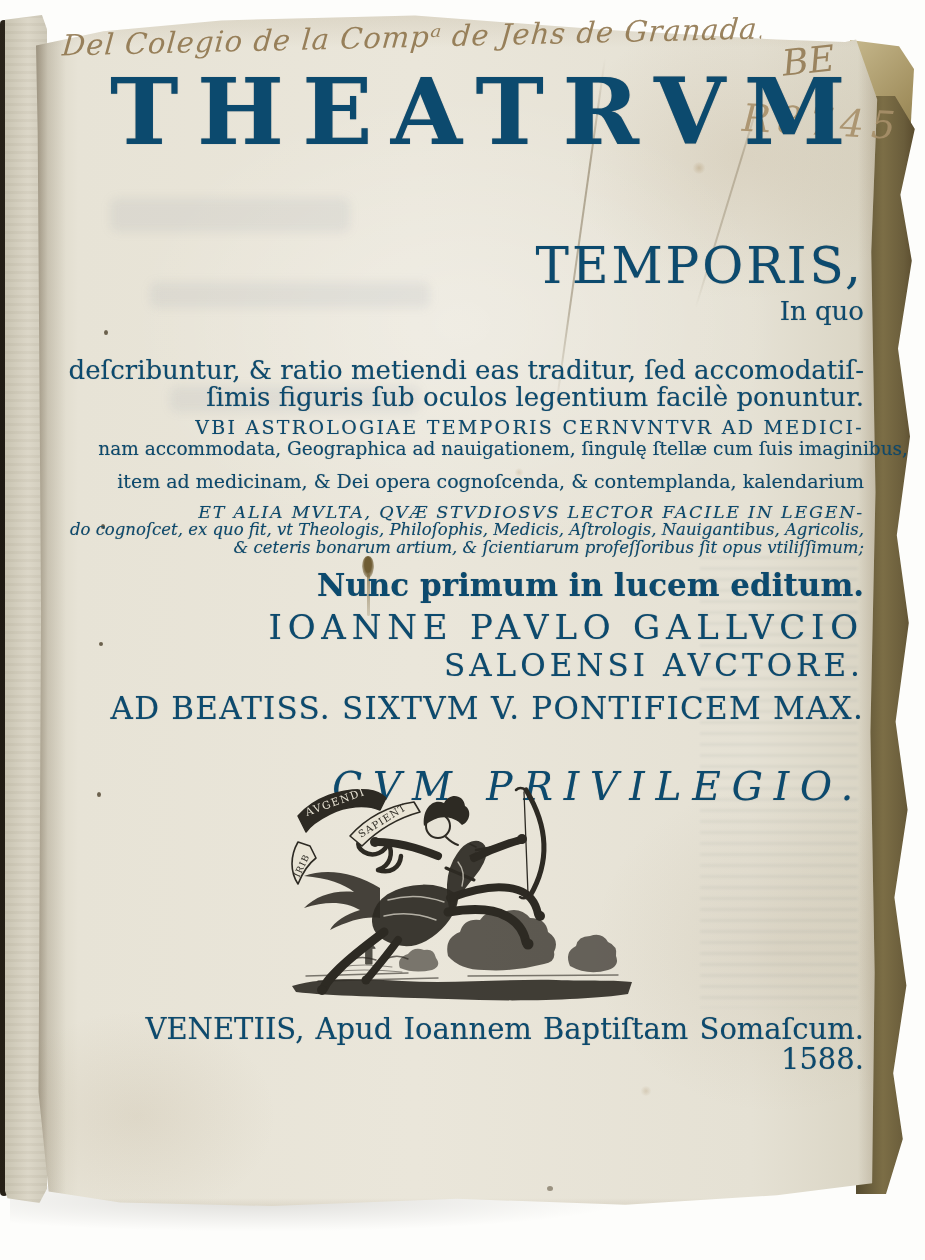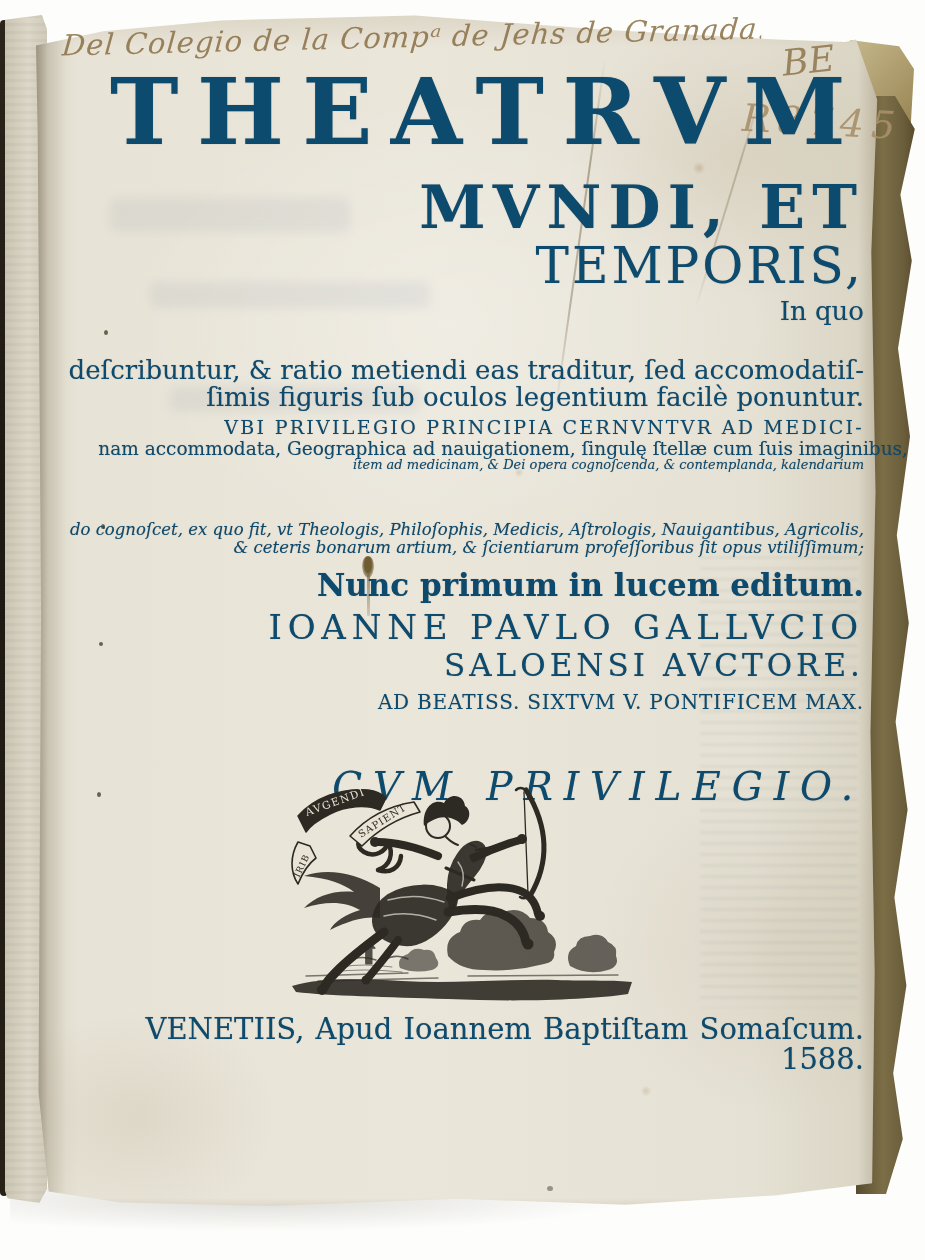--- a/index.html
+++ b/index.html
@@ -75,29 +75,29 @@
     line-height:1.05; text-shadow:0 0 1px rgba(41,38,33,.35); }
   .t-theatrvm  { top:64px;  font-size:92px; font-weight:bold; letter-spacing:.20em; padding-left:.20em; }
   .t-mvndi     { top:176px; font-size:60px; font-weight:bold; letter-spacing:.12em; padding-left:.12em; }
   .t-temporis  { top:240px; font-size:50px; letter-spacing:.06em; padding-left:.06em; }
   .t-inquo     { top:298px; font-size:26px; }
   .t-nonsolvm  { top:326px; font-size:33px; letter-spacing:.115em; padding-left:.115em; }
   .t-sub2      { top:357px; font-size:26px; }
   .t-sub3      { top:384px; font-size:26px; }
   .t-ubi1      { top:418px; font-size:19px;   letter-spacing:.12em; padding-left:.12em; }
   .t-ubi2      { top:439px; font-size:18.5px;margin-left:44px; }
-  .t-ubi3      { top:458px; font-size:13px;font-style:italic; }
+  .t-ubi3      { top:472px; font-size:19px; }
   .t-ubi4      { top:476px; font-size:18.5px; }
   .t-alia1     { top:503px; font-size:17.5px; font-style:italic; letter-spacing:.10em; padding-left:.10em; }
   .t-alia2     { top:521px; font-size:16.5px; font-style:italic; }
   .t-alia3     { top:539px; font-size:16.5px; font-style:italic; }
   .t-nunc      { top:569px; font-size:31px;font-weight:bold; }
   .t-ioanne    { top:610px; font-size:34px; letter-spacing:.17em; padding-left:.17em; }
   .t-saloensi  { top:649px; font-size:31px; letter-spacing:.13em; padding-left:.13em; }
-  .t-adbeatiss { top:692px; font-size:20px; letter-spacing:.04em; padding-left:.04em; }
+  .t-adbeatiss { top:692px; font-size:31px; letter-spacing:.04em; padding-left:.04em; }
   .t-cvm       { top:731px; font-size:39px; font-style:italic; letter-spacing:.28em; padding-left:.28em;margin-top:36px; }
   .t-imprint   { top:1014px; font-size:29px; word-spacing:2px; }
 
   
   .hand { position:absolute; z-index:5; font-style:italic; color:#8a6f45;
     font-family:"DejaVu Serif","Liberation Serif",serif; }
   .h-inscription { left:62px; top:20px; width:700px; font-size:29px; letter-spacing:1px;
     transform:rotate(-1.4deg) skewX(-6deg); opacity:.85; white-space:nowrap; overflow:hidden; }
   .h-be { left:782px; top:40px; font-size:36px; transform:rotate(-6deg); opacity:.8; }
   .h-shelf { left:742px; top:100px; font-size:38px; letter-spacing:7px; color:#a8906a;
@@ -133,28 +133,28 @@
   <div class="speck s2"></div>
   <div class="speck s3"></div>
   <div class="speck s4"></div>
   <div class="speck s5"></div>
 
   <div class="hand h-inscription">Del Colegio de la Compᵃ de Jehs de Granada.</div>
   <div class="hand h-be">BE</div>
   <div class="hand h-shelf">R8745</div>
 
   <div class="tl t-theatrvm">THEATRVM</div>
-  <div class="tl t-mvndi">MVNDI, ET</div>
   <div class="tl t-temporis">TEMPORIS,</div>
   <div class="tl t-inquo">In quo</div>
   <div class="tl t-sub2">deſcribuntur, &amp; ratio metiendi eas traditur, ſed accomodatiſ-</div>
   <div class="tl t-sub3">ſimis figuris ſub oculos legentium facilè ponuntur.</div>
-  <div class="tl t-ubi1">VBI PRIVILEGIO PRINCIPIA CERNVNTVR AD MEDICI-</div>
+  <div class="tl t-ubi1">VBI ASTROLOGIAE TEMPORIS CERNVNTVR AD MEDICI-</div>
   <div class="tl t-ubi2">nam accommodata, Geographica ad nauigationem, ſingulę ſtellæ cum ſuis imaginibus,</div>
   <div class="tl t-ubi3">item ad medicinam, &amp; Dei opera cognoſcenda, &amp; contemplanda, kalendarium</div>
+  <div class="tl t-alia1">ET ALIA MVLTA, QVÆ STVDIOSVS LECTOR FACILE IN LEGEN-</div>
   <div class="tl t-alia2">do cognoſcet, ex quo fit, vt Theologis, Philoſophis, Medicis, Aſtrologis, Nauigantibus, Agricolis,</div>
   <div class="tl t-alia3">&amp; ceteris bonarum artium, &amp; ſcientiarum profeſſoribus ſit opus vtiliſſimum;</div>
   <div class="tl t-nunc">Nunc primum in lucem editum.</div>
   <div class="tl t-ioanne">IOANNE PAVLO GALLVCIO</div>
   <div class="tl t-saloensi">SALOENSI AVCTORE.</div>
   <div class="tl t-adbeatiss">AD BEATISS. SIXTVM V. PONTIFICEM MAX.</div>
   <div class="tl t-cvm">CVM PRIVILEGIO.</div>
 
   <svg class="woodcut" viewBox="0 0 352 232" fill="none" stroke-linecap="round" stroke-linejoin="round">
     <g stroke="#2d2a23" fill="#2d2a23">

